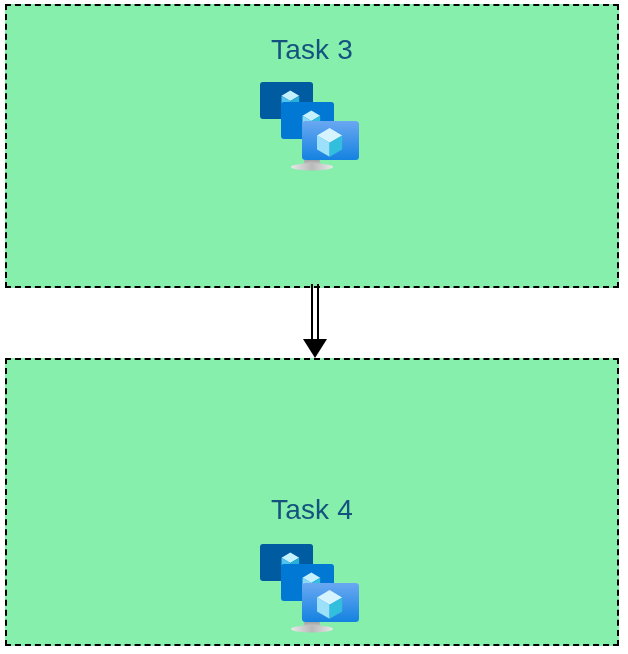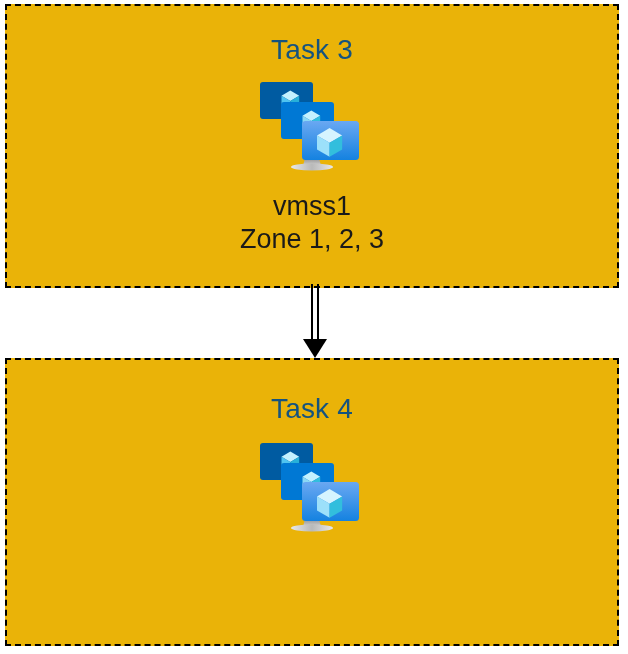--- a/index.html
+++ b/index.html
@@ -19,37 +19,38 @@
     position: absolute;
     inset: 0;
     width: 628px;
     height: 654px;
   }
 
   
   .task-box {
     position: absolute;
     box-sizing: border-box;
-    background: #eab308;
+    background: #86efac;
     border: 2px dashed #000000;
     display: flex;
     flex-direction: column;
     align-items: center;
   }
   #box-task-3 {
     left: 5px;
     top: 4px;
     width: 614px;
     height: 284px;
   }
   #box-task-4 {
     left: 5px;
     top: 358px;
     width: 614px;
     height: 288px;
+    justify-content: flex-end;
   }
 
   .task-title {
     color: #15537f;
     font-size: 28px;
     font-weight: 400;
     letter-spacing: 0.2px;
     line-height: 1;
     text-align: center;
   }
@@ -132,22 +133,20 @@
 
         <rect x="45" y="43" width="57" height="39" rx="3.5" fill="url(#frontGrad3)"></rect>
         <g transform="translate(60,50) scale(0.74)">
           <polygon points="0,10 17,0 34,10 17,20" fill="#d6f4ff"></polygon>
           <polygon points="0,10 17,20 17,39 0,29" fill="#9ce0fa"></polygon>
           <polygon points="34,10 17,20 17,39 34,29" fill="#32bedd"></polygon>
         </g>
       </svg>
     </div>
 
-    <div class="caption">vmss1
-Zone 1, 2, 3</div>
   </div>
 
   <svg id="connector-arrow" viewBox="0 0 40 76" xmlns="http://www.w3.org/2000/svg">
 
     <line x1="16" y1="0" x2="16" y2="60" stroke="#000000" stroke-width="2"></line>
     <line x1="22" y1="0" x2="22" y2="60" stroke="#000000" stroke-width="2"></line>
 
     <polygon points="19,74 7,55 31,55" fill="#000000"></polygon>
   </svg>
 

